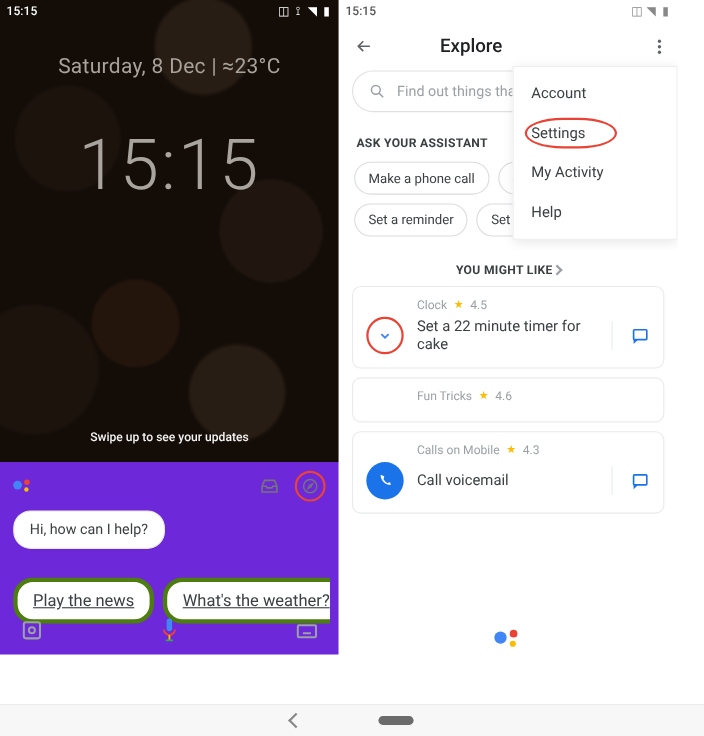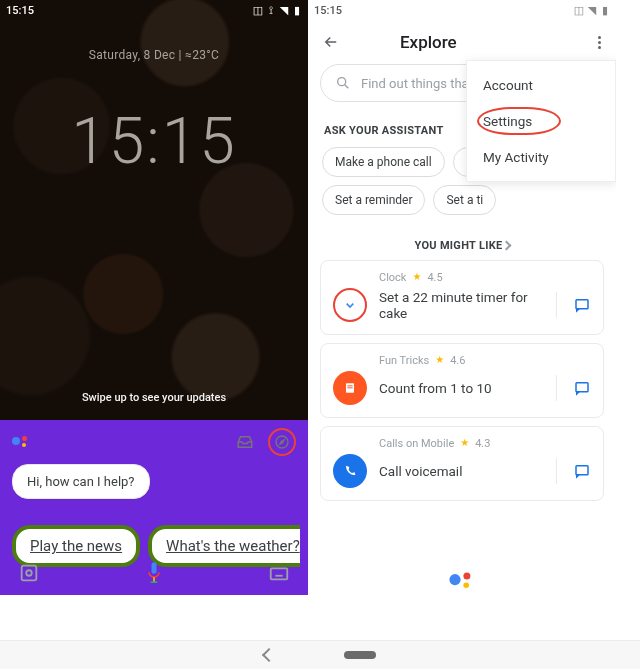--- a/index.html
+++ b/index.html
@@ -19,21 +19,21 @@
     radial-gradient(circle at 20% 30%, #2a1c14 12%, transparent 13%),
     radial-gradient(circle at 60% 10%, #3a2a1e 10%, transparent 11%),
     radial-gradient(circle at 80% 50%, #2e2016 14%, transparent 15%),
     radial-gradient(circle at 40% 70%, #331f12 11%, transparent 12%),
     radial-gradient(circle at 10% 80%, #2a1c14 13%, transparent 14%),
     radial-gradient(circle at 70% 85%, #3a2a1e 10%, transparent 11%),
     #1c120b;
   }
   .wall::after { content:""; position:absolute; inset:0; background:rgba(0,0,0,0.3); }
   .lock { position: absolute; top: 0; left:0; right:0; height: 420px; z-index:2; color: #b8b3ae; text-align:center; }
-  .datew { margin-top: 48px; font-size: 12px; font-weight:400; letter-spacing:.3px; color:#a8a29c; }
+  .datew { margin-top: 48px; font-size: 19px; font-weight:400; letter-spacing:.3px; color:#a8a29c; }
   .clock { margin-top: 42px; font-size: 64px; font-weight: 300; color:#a9a49e; letter-spacing:2px; }
   .clock-sub { font-size: 8px; letter-spacing:1px; color:#8a847d; margin-top:-4px; }
   .swipe { position:absolute; bottom: 16px; left:0; right:0; font-size: 11px; color:#f3f3f3; font-weight:500; }
 
   .assistant-panel { position:absolute; top:420px; left:0; right:0; bottom:45px; background:#6d28d9; padding: 6px 8px 0; }
   .ap-top { display:flex; align-items:center; justify-content:space-between; height:32px; padding:0 4px;}
   .g-dots { position:relative; width:18px; height:18px; }
   .g-dots .d1{position:absolute;width:8px;height:8px;border-radius:50%;background:#4285f4;left:0;top:4px;}
   .g-dots .d2{position:absolute;width:5px;height:5px;border-radius:50%;background:#ea4335;left:10px;top:3px;}
   .g-dots .d3{position:absolute;width:4px;height:4px;border-radius:50%;background:#fbbc05;left:10px;top:10px;}
@@ -218,35 +218,20 @@
           </svg>
       </div>
     </div>
 
     <div class="card">
       <div class="card-hdr">
           <span>Fun Tricks</span>
           <span class="star">★</span>
           <span>4.6</span>
         </div>
-      <div class="card-body">
-        <div class="cicon orange">
-            <svg viewBox="0 0 24 24" fill="#fff">
-              <rect x="6" y="5" width="12" height="14" rx="1"></rect>
-              <rect x="8" y="8" width="8" height="1.5" fill="#ff5722"></rect>
-              <rect x="8" y="11" width="8" height="1.5" fill="#ff5722"></rect>
-            </svg>
-          </div>
-        <div class="card-text">Count from 1 to 10</div>
-        <div class="divider"></div>
-        <svg class="msg-ico" viewBox="0 0 24 24" fill="none" stroke="currentColor" stroke-width="2">
-            <rect x="4" y="5" width="16" height="12" rx="1"></rect>
-            <path d="M8 17l-3 3v-3"></path>
-          </svg>
-      </div>
     </div>
 
     <div class="card">
       <div class="card-hdr">
           <span>Calls on Mobile</span>
           <span class="star">★</span>
           <span>4.3</span>
         </div>
       <div class="card-body">
         <div class="cicon blue">
@@ -268,20 +253,21 @@
           <span class="d1"></span>
           <span class="d2"></span>
           <span class="d3"></span>
         </div>
     </div>
 
     <div class="menu">
       <div class="menu-item">Account</div>
       <div class="menu-item hl">Settings</div>
       <div class="menu-item">My Activity</div>
+      <div class="menu-item">Help</div>
     </div>
   </div>
 </div>
 
 <div class="navbar">
   <div class="nav-back"></div>
   <div class="nav-home"></div>
 </div>
 
 </body></html>

